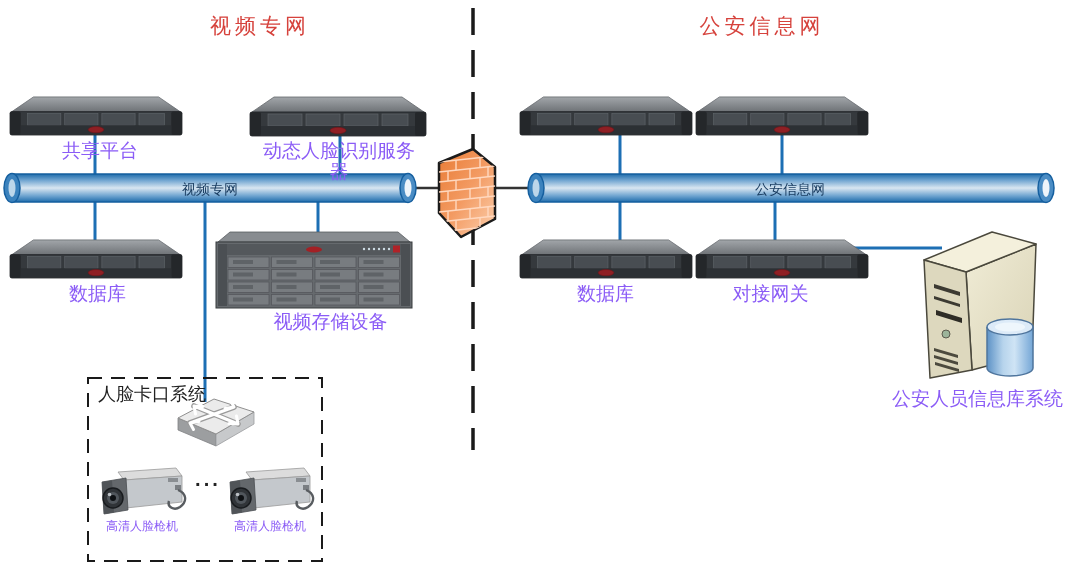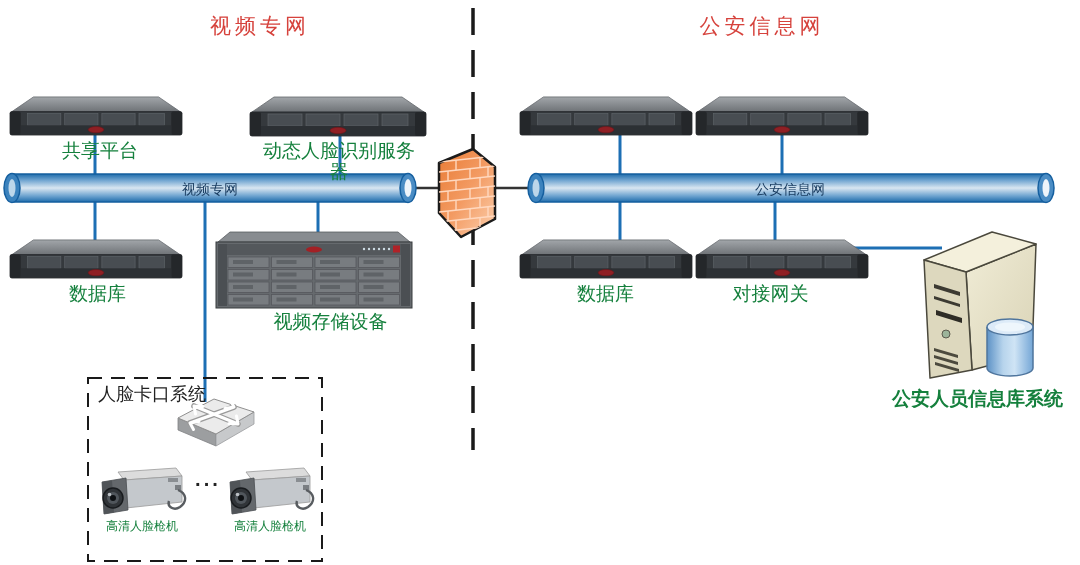--- a/index.html
+++ b/index.html
@@ -2,21 +2,21 @@
 <html><head>
 <meta charset="utf-8">
 <style>
   html,body{margin:0;padding:0;background:#ffffff;}
   .stage{
     position:relative;width:1080px;height:565px;background:#ffffff;
     font-family:"Liberation Sans","DejaVu Sans",sans-serif;overflow:hidden;border-radius:29px;
   }
   .layer{position:absolute;left:0;top:0;}
   .lbl{
-    position:absolute;text-align:center;color:#15803d;
+    position:absolute;text-align:center;color:#8b5cf6;
     font-size:19px;line-height:21px;white-space:normal;
   }
   .net-title{font-size:21px;letter-spacing:4px;color:#d6423c;}
   .bus-lbl{font-size:14px;color:#173a5e;line-height:16px;}
   .cam-lbl{font-size:12px;line-height:16px;}
   .box-title{font-size:18px;text-align:left;color:#222;}
   .dots{font-size:20px;font-weight:bold;letter-spacing:2px;color:#222;}
 </style>
 </head>
 <body>
@@ -259,20 +259,20 @@
   <div class="lbl" style="left:10px;top:140px;width:180px;">共享平台</div>
   <div class="lbl" style="left:258px;top:140px;width:162px;">动态人脸识别服务器</div>
   <div class="lbl" style="left:15px;top:283px;width:165px;">数据库</div>
   <div class="lbl" style="left:248px;top:313px;width:165px;font-family:Liberation Mono, monospace;">视频存储设备</div>
 
   <div class="lbl bus-lbl" style="left:130px;top:181px;width:160px;">视频专网</div>
   <div class="lbl bus-lbl" style="left:710px;top:181px;width:160px;">公安信息网</div>
 
   <div class="lbl" style="left:523px;top:283px;width:165px;">数据库</div>
   <div class="lbl" style="left:688px;top:283px;width:165px;">对接网关</div>
-  <div class="lbl" style="left:885px;top:388px;width:185px;font-weight:bold;">公安人员信息库系统</div>
+  <div class="lbl" style="left:885px;top:388px;width:185px;">公安人员信息库系统</div>
 
   <div class="lbl box-title" style="left:98px;top:384px;width:170px;">人脸卡口系统</div>
   <div class="lbl cam-lbl" style="left:90px;top:518px;width:104px;">高清人脸枪机</div>
   <div class="lbl cam-lbl" style="left:218px;top:518px;width:104px;">高清人脸枪机</div>
   <div class="lbl dots" style="left:192px;top:474px;width:32px;">···</div>
 
 </div>
 
 </body></html>

